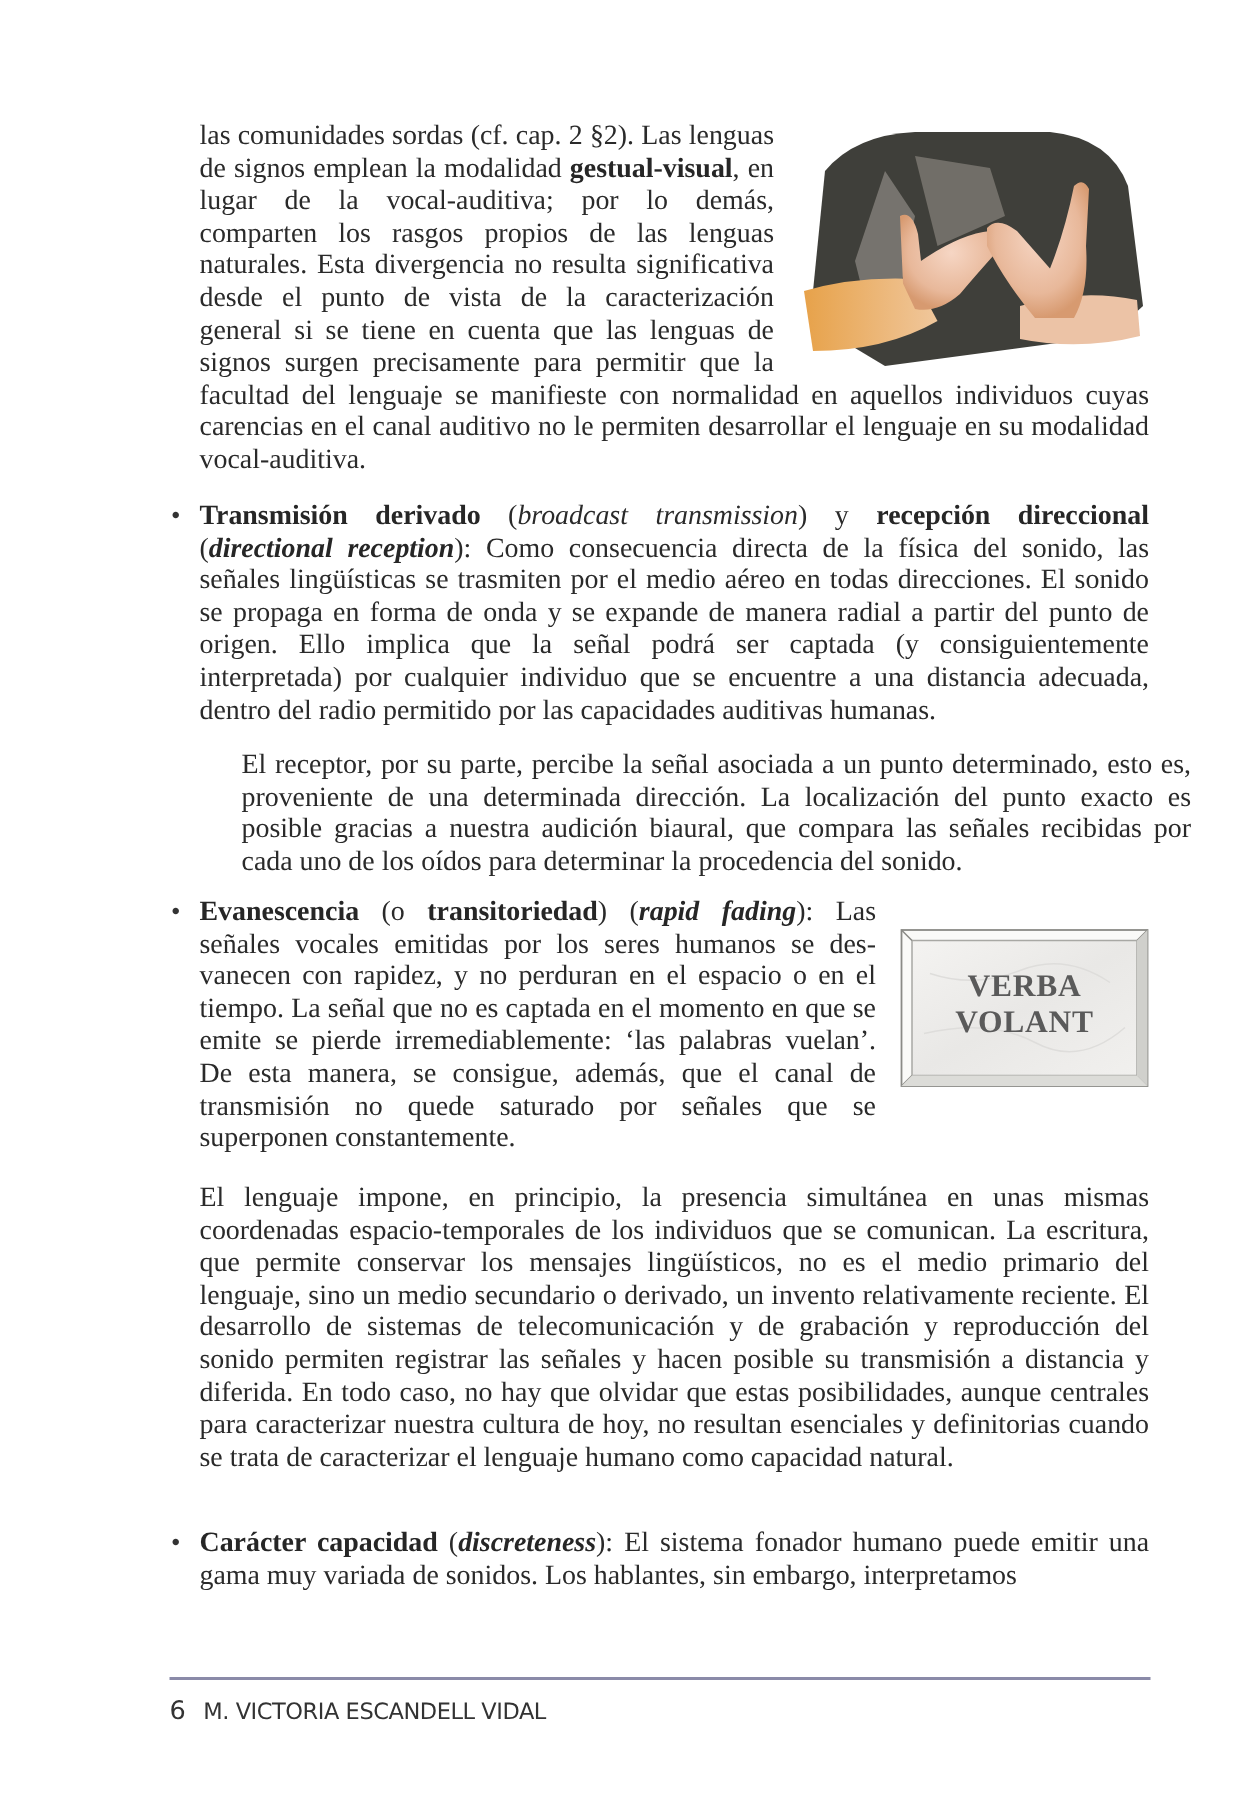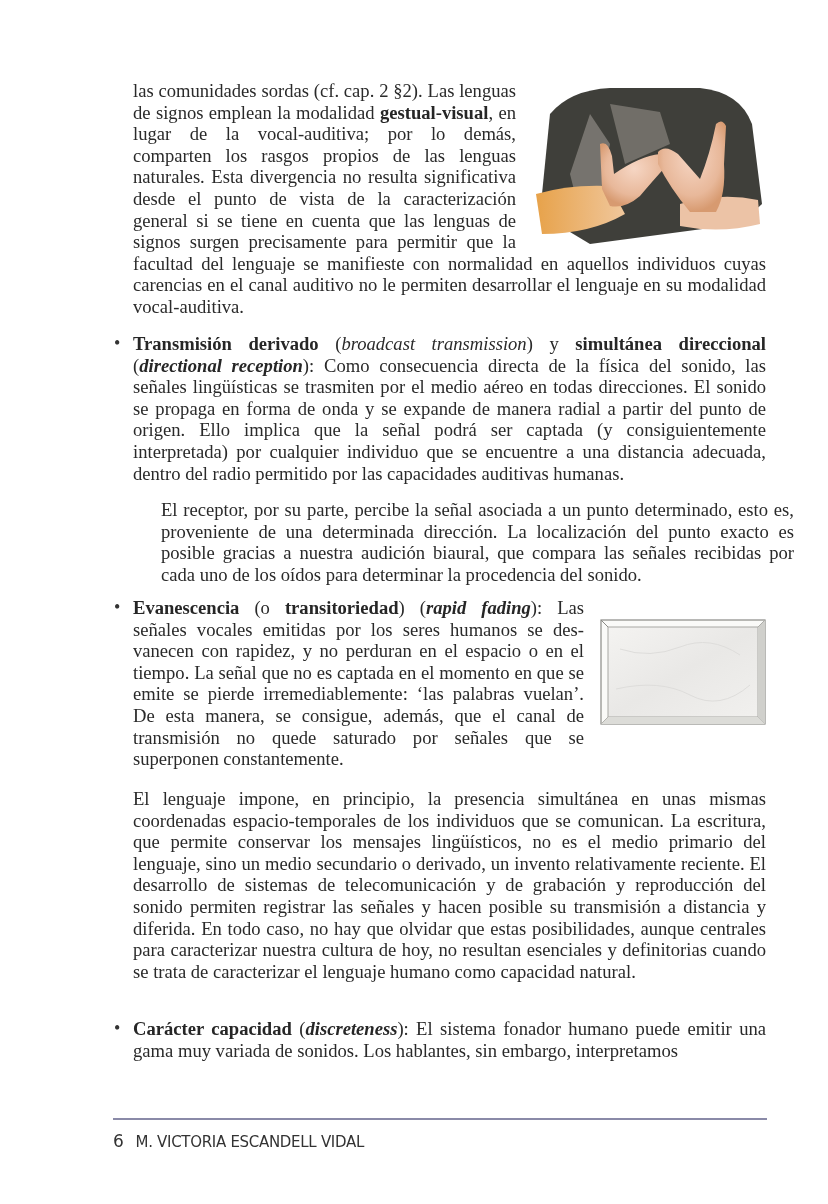--- a/index.html
+++ b/index.html
@@ -142,21 +142,21 @@
 
         <path d="M128 68 Q135 60 148 70 L170 95 Q180 70 186 40 Q192 34 196 42 L194 80 Q196 110 186 128 L160 128 Q140 104 128 80 Z" fill="url(#skin)"></path>
       </svg>
     </div>
     <span>las comunidades sordas (cf. cap. 2 §2). Las lenguas de signos emplean la modalidad </span><b>ges­tual-visual</b><span>, en lugar de la vocal-auditiva; por lo demás, comparten los rasgos propios de las lenguas naturales. Esta divergencia no resulta significativa desde el punto de vista de la caracterización general si se tiene en cuenta que las lenguas de signos surgen pre­cisamente para permitir que la facultad del lenguaje se manifieste con nor­malidad en aquellos individuos cuyas carencias en el canal auditivo no le permiten desarrollar el lenguaje en su modalidad vocal-auditiva.</span>
   </div>
 
   <div class="bullet-item text" style="top:333px;">
     <span class="bullet-dot">•</span>
     <b>Transmisión derivado</b>
-    (<i>broadcast transmission</i>)<span> y </span><b>simultánea direccional</b>
+    (<i>broadcast transmission</i>)<span> y </span><b>recepción direccional</b>
     (<b><i>directional reception</i></b>)<span>: Como consecuencia directa de la física del sonido, las señales lingüísticas se trasmiten por el medio aéreo en todas direcciones. El sonido se propaga en forma de onda y se expande de manera radial a partir del punto de origen. Ello implica que la señal podrá ser captada (y consiguiente­mente interpretada) por cualquier individuo que se encuentre a una distancia adecuada, dentro del radio permitido por las capacidades auditivas humanas.</span>
   </div>
 
   <div class="para text" style="top:499px;margin-left:28px;">El receptor, por su parte, percibe la señal asociada a un punto determinado, esto es, proveniente de una determinada dirección. La localización del punto exacto es posible gracias a nuestra audición biaural, que compara las señales recibidas por cada uno de los oídos para determinar la procedencia del sonido.</div>
 
   <div class="bullet-item text" style="top:597px;">
     <span class="bullet-dot">•</span>
     <div class="plaque">
       <svg width="166" height="106" viewBox="0 0 166 106" style="position:absolute;left:0;top:0;">
         <defs>
@@ -170,20 +170,24 @@
         <rect x="8" y="8" width="150" height="90" fill="url(#marble)" stroke="#a8a8a4" stroke-width="1"></rect>
         <line x1="1" y1="1" x2="8" y2="8" stroke="#8a8a86"></line>
         <line x1="165" y1="1" x2="158" y2="8" stroke="#8a8a86"></line>
         <line x1="1" y1="105" x2="8" y2="98" stroke="#8a8a86"></line>
         <line x1="165" y1="105" x2="158" y2="98" stroke="#8a8a86"></line>
         <polygon points="158,8 165,1 165,105 158,98" fill="#d0d0cc"></polygon>
         <polygon points="8,98 158,98 165,105 1,105" fill="#dcdcd8"></polygon>
         <path d="M20 30 Q50 40 80 28 T140 36" stroke="#dedddb" fill="none"></path>
         <path d="M16 70 Q60 60 90 76 T150 66" stroke="#dedddb" fill="none"></path>
       </svg>
+      <div class="plaque-text">
+        <div>VERBA</div>
+        <div>VOLANT</div>
+      </div>
     </div>
     <b>Evanescencia</b><span> (o </span><b>transitoriedad</b><span>) (</span><b><i>rapid fading</i></b><span>): Las señales vocales emitidas por los seres humanos se des­vanecen con rapidez, y no perduran en el espacio o en el tiempo. La señal que no es captada en el momento en que se emite se pierde irremediablemente: ‘las pala­bras vuelan’. De esta manera, se consigue, además, que el canal de transmisión no quede saturado por señales que se superponen constantemente.</span>
   </div>
 
   <div class="para text" style="top:788px;">El lenguaje impone, en principio, la presencia simultánea en unas mismas coordenadas espacio-temporales de los individuos que se comunican. La escritura, que permite conservar los mensajes lingüísticos, no es el medio primario del lenguaje, sino un medio secundario o derivado, un invento rela­tivamente reciente. El desarrollo de sistemas de telecomunicación y de gra­bación y reproducción del sonido permiten registrar las señales y hacen posi­ble su transmisión a distancia y diferida. En todo caso, no hay que olvidar que estas posibilidades, aunque centrales para caracterizar nuestra cultura de hoy, no resultan esenciales y definitorias cuando se trata de caracterizar el len­guaje humano como capacidad natural.</div>
 
   <div class="bullet-item text" style="top:1018px;">
     <span class="bullet-dot">•</span>
     <b>Carácter capacidad</b>
     (<b><i>discreteness</i></b>)<span>: El sistema fonador humano puede emitir una gama muy variada de sonidos. Los hablantes, sin embargo, interpretamos</span>

